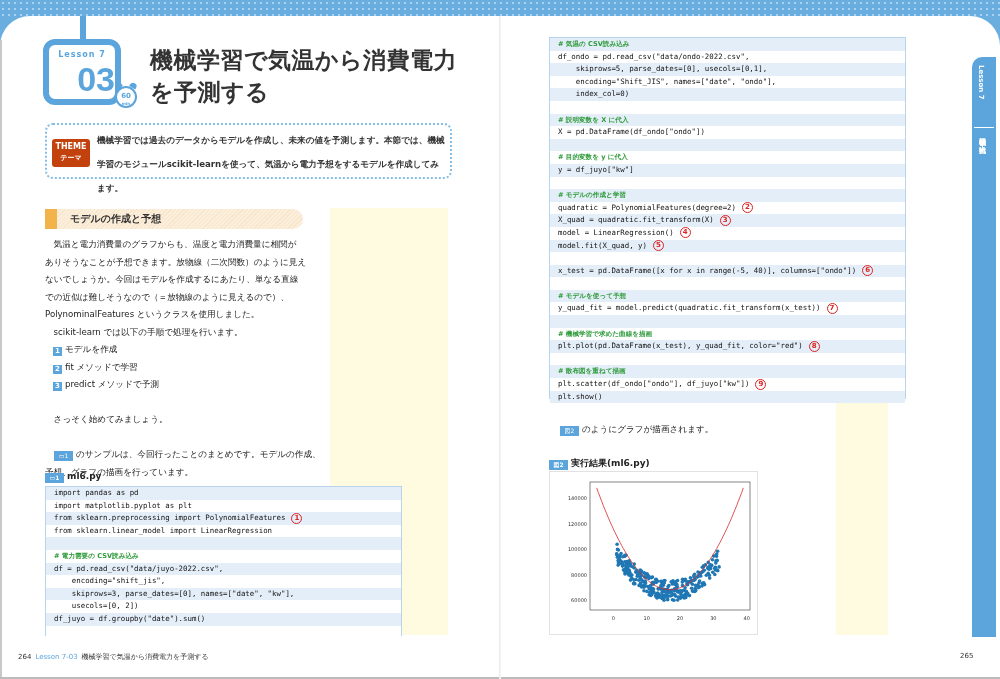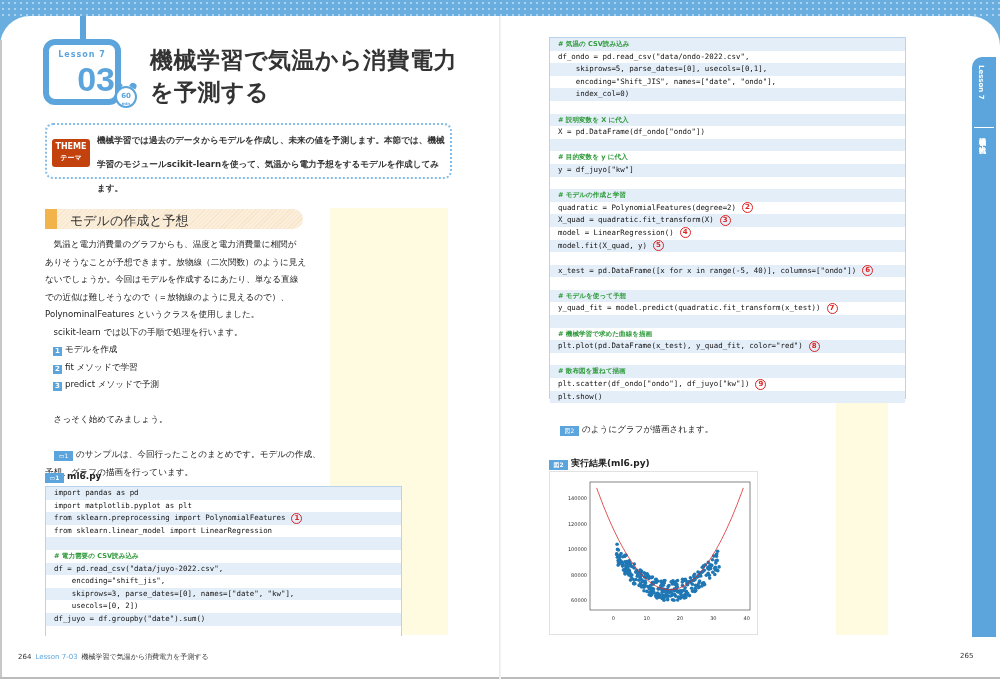--- a/index.html
+++ b/index.html
@@ -31,21 +31,21 @@
 .theme{position:absolute;left:45px;top:123px;width:407px;height:56px;border:2px dotted #86bde6;border-radius:8px}
 .theme-tag{position:absolute;left:5px;top:14px;width:38px;height:28px;background:#c2410c;border-radius:3px;color:#fff;text-align:center;font-weight:bold}
 .theme-tag .en{display:block;font-size:8px;line-height:12px;padding-top:2px}
 .theme-tag .jp{display:block;font-size:7px;line-height:10px}
 .theme-text{position:absolute;left:50px;top:3px;width:350px;font-size:8.6px;font-weight:bold;line-height:24px;color:#333}
 
 
 .sec{position:absolute;left:45px;top:209px;width:258px;height:20px;border-radius:0 10px 10px 0;
  background:repeating-linear-gradient(135deg,#fbefdc 0 2px,#f8e6cc 2px 3px)}
 .sec .bar{position:absolute;left:0;top:0;width:12px;height:20px;background:#f2b34a}
-.sec .t{position:absolute;left:25px;top:3px;font-size:13px;font-weight:normal;color:#333}
+.sec .t{position:absolute;left:25px;top:3px;font-size:10px;font-weight:bold;color:#333}
 
 .yellowcol{position:absolute;background:#fffbe0}
 .body{position:absolute;left:45px;top:236px;width:260px;font-size:8.6px;line-height:17.5px;color:#222}
 .body p{white-space:nowrap}
 .step{display:inline-block;width:9px;height:9px;background:#5ca5dc;color:#fff;font-size:7px;line-height:9px;text-align:center;font-weight:bold;margin-right:3px;vertical-align:-1px}
 .ref{display:inline-block;width:19px;height:10px;background:#5ca5dc;color:#fff;font-size:6px;line-height:10px;text-align:center;margin-right:3px;vertical-align:-1px}
 
 
 .listlabel{position:absolute;font-size:9px;font-weight:bold;color:#222}
 .code{position:absolute;border:1px solid #b8d3ea;font-family:"DejaVu Sans Mono","Liberation Mono",monospace;font-size:7.4px;color:#111;background:#fff}

